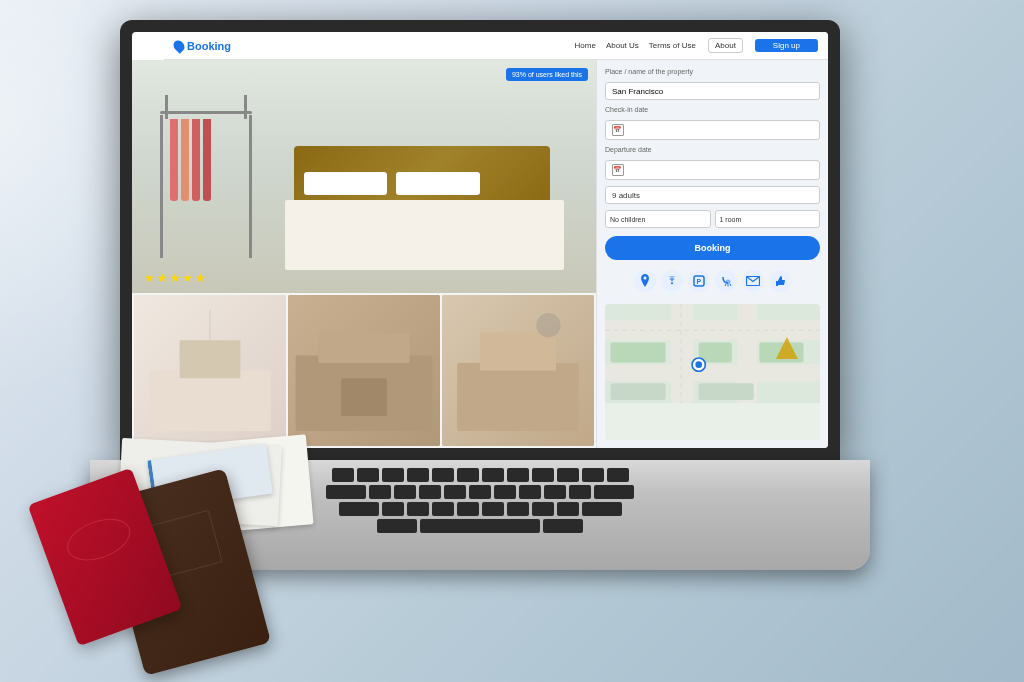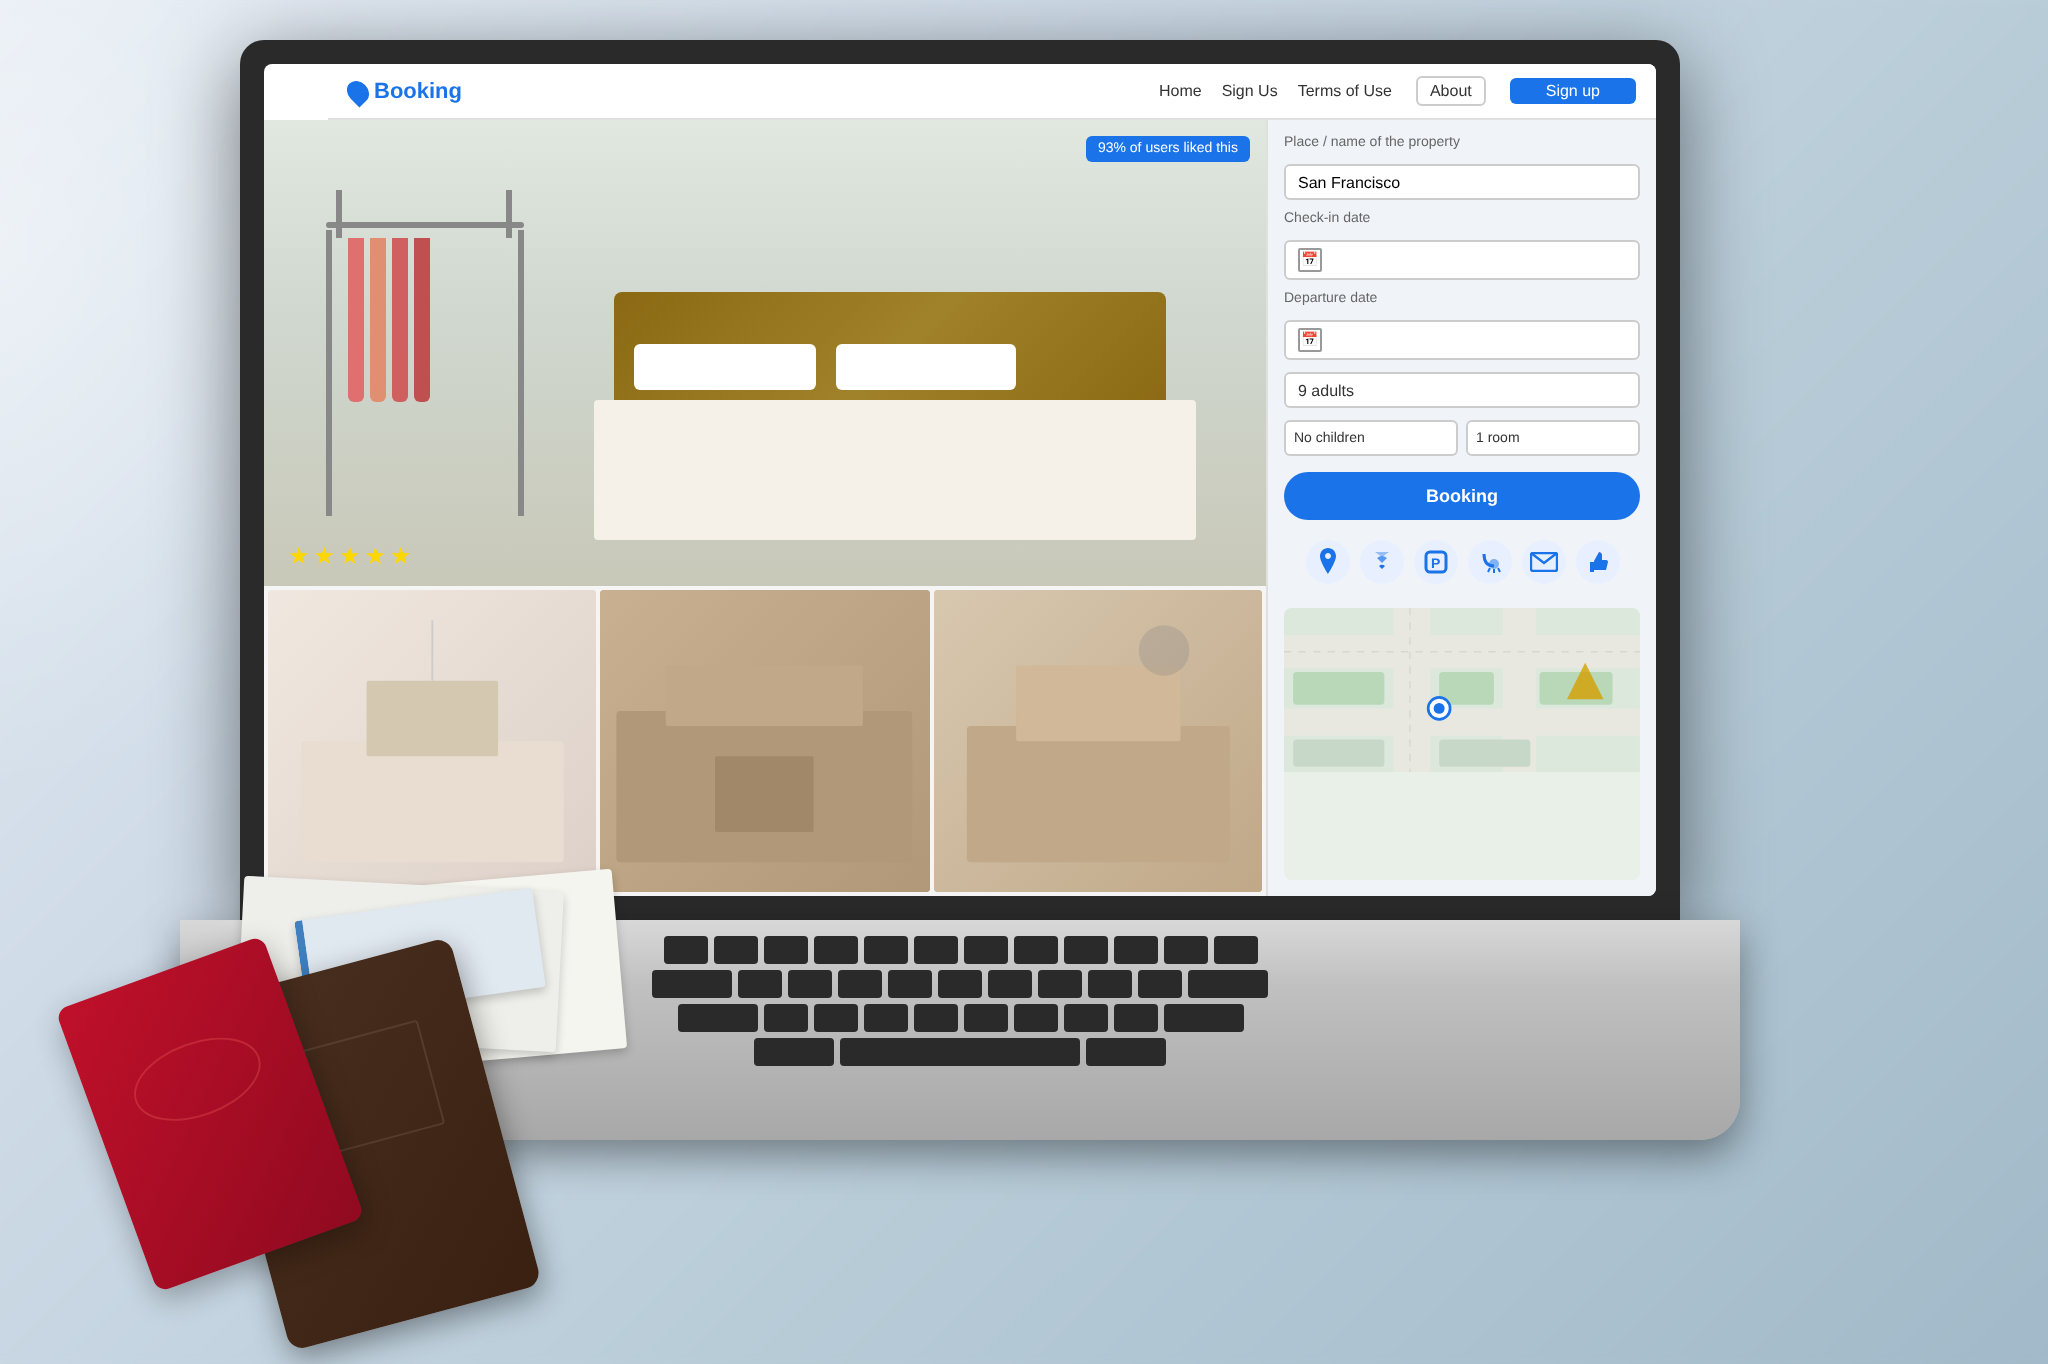--- a/index.html
+++ b/index.html
@@ -289,21 +289,21 @@
     }
     .thumb2 {
       background: linear-gradient(135deg, #c8b8a0 0%, #b0a080 100%);
     }
     .thumb3 {
       background: linear-gradient(135deg, #d0c0a8 0%, #b8a888 100%);
     }
 
     
     .right-section {
-      width: 195px;
+      width: 232px;
       background: #f0f4f8;
       padding: 8px;
       display: flex;
       flex-direction: column;
       gap: 6px;
       border-left: 1px solid #e0e0e0;
     }
 
     .form-label {
       font-size: 7px;
@@ -541,21 +541,21 @@
       <div class="screen-content">
 
         <div class="navbar">
           <div class="nav-logo">
             <div class="nav-logo-icon"></div>
             <span>Booking</span>
           </div>
           <div class="nav-spacer"></div>
           <div class="nav-links">
             <span>Home</span>
-            <span>Sign Us</span>
+            <span>About Us</span>
             <span>Terms of Use</span>
           </div>
           <div class="nav-login">About</div>
           <div class="nav-signup">Sign up</div>
         </div>
 
         <div class="main-content">
 
           <div class="left-section">
 

